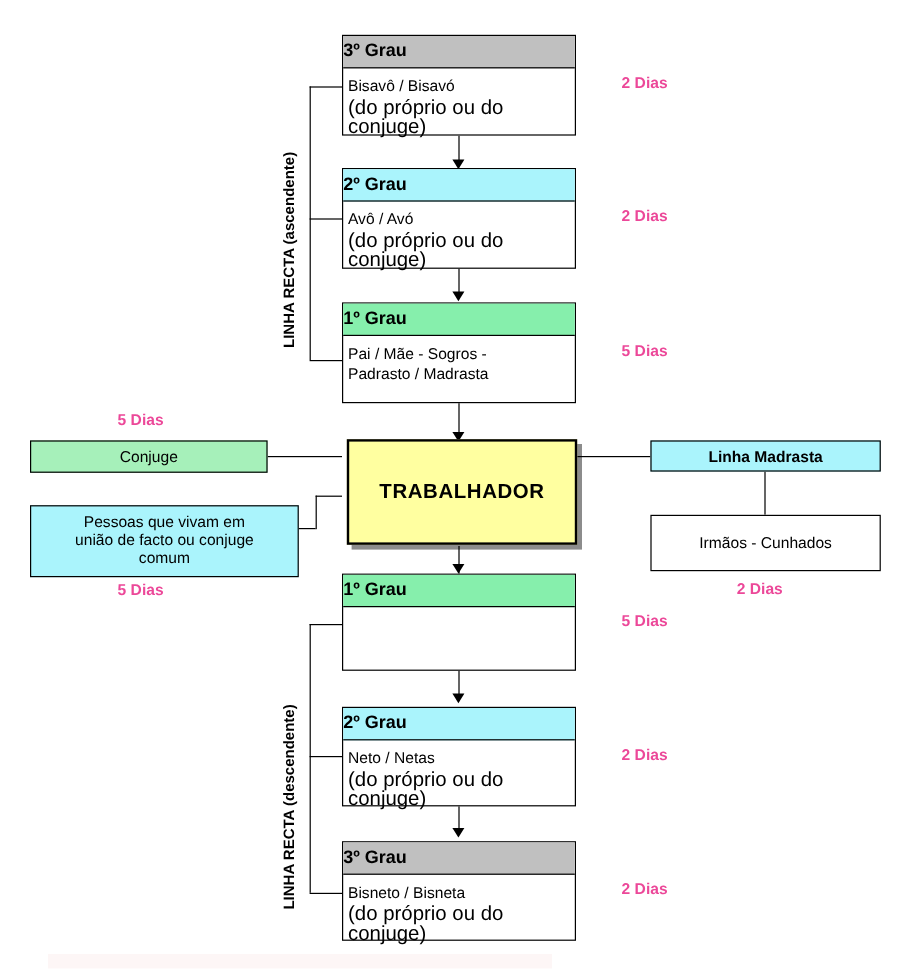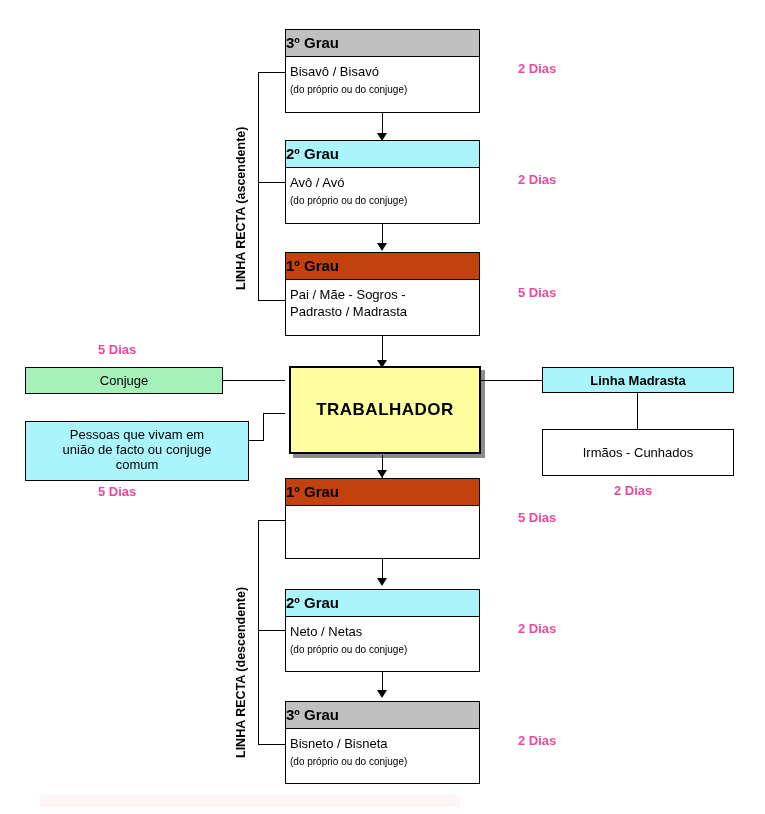--- a/index.html
+++ b/index.html
@@ -37,27 +37,27 @@
     line-height: 26px;
     height: 27px;
   }
   .node .body {
     box-sizing: border-box;
     font-size: 13px;
     padding: 6px 4px 2px 4px;
     line-height: 17px;
   }
   .node .sub {
-    font-size: 10px;
+    font-size: 17px;
     line-height: 16px;
     padding-top: 2px;
   }
   .hdr.grey { background: #c0c0c0; }
   .hdr.cyan { background: #aaf4fc; }
-  .hdr.green { background: #c2410c; }
+  .hdr.green { background: #86efac; }
 
   .plainbox {
     position: absolute;
     box-sizing: border-box;
     border: 1px solid #000000;
     font-size: 13px;
     text-align: center;
     display: flex;
     align-items: center;
     justify-content: center;

